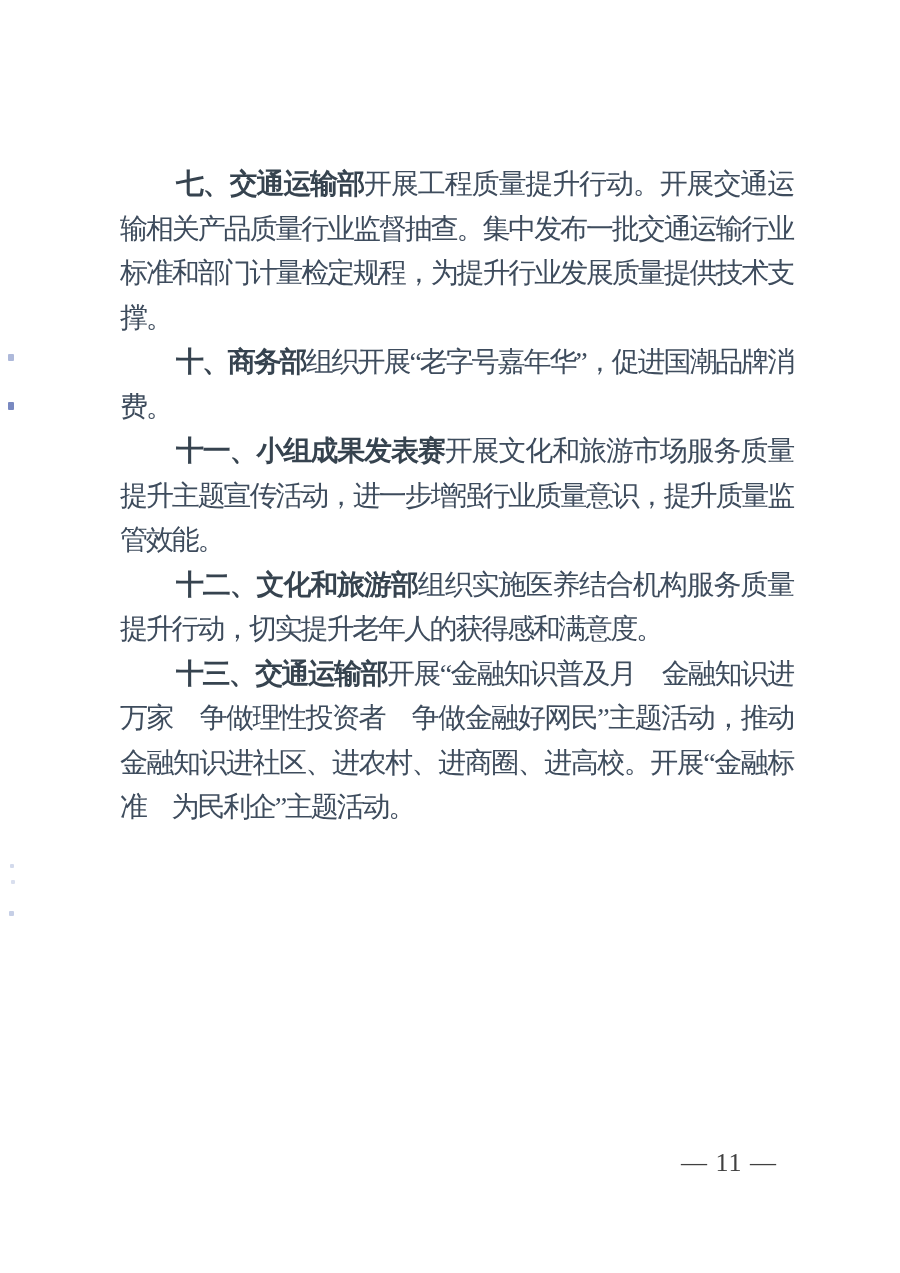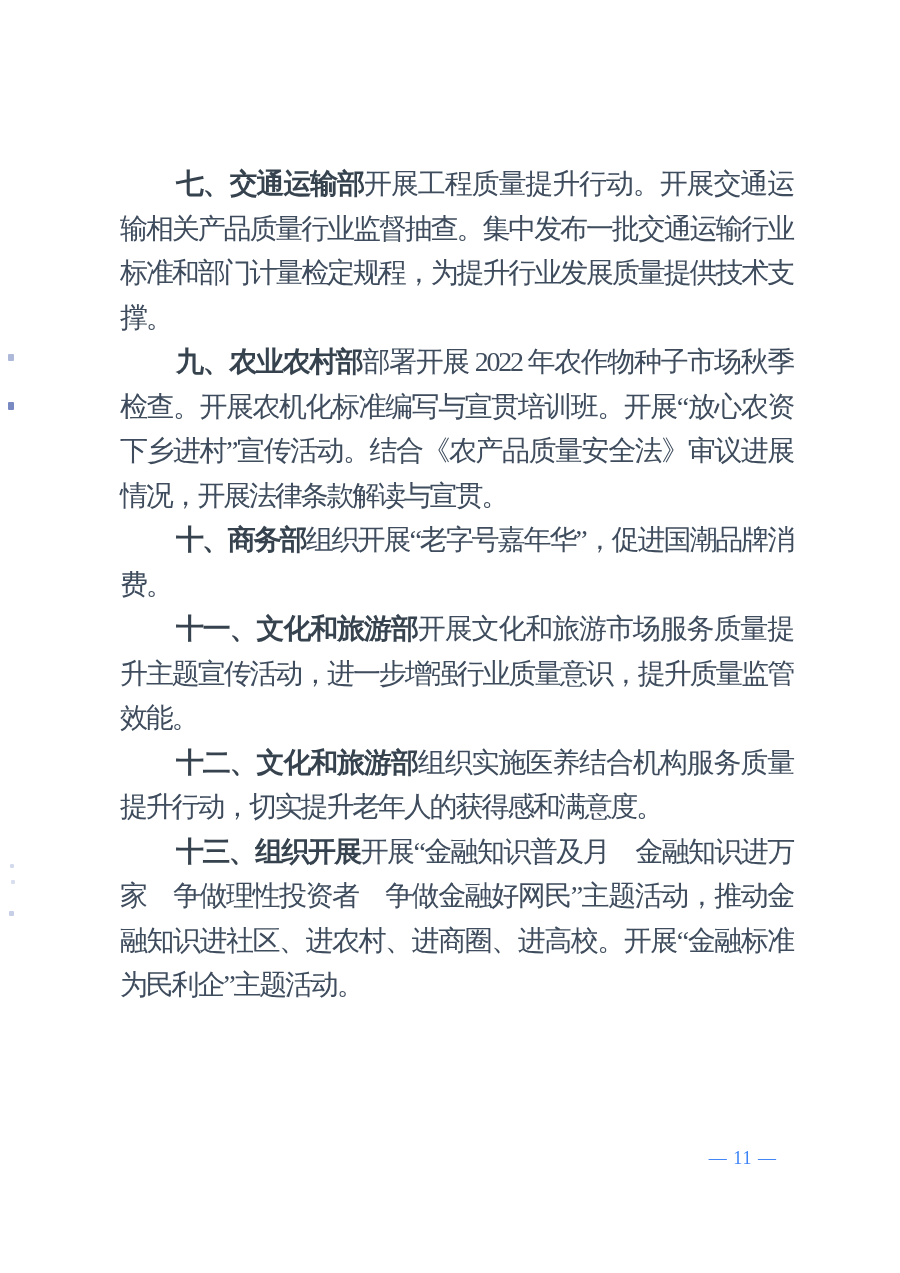--- a/index.html
+++ b/index.html
@@ -35,47 +35,46 @@
     font-weight: 700;
     color: #36434f;
   }
   .body-text {
     font-weight: 400;
   }
   .page-number {
     position: absolute;
     top: 1148px;
     right: 123px;
-    font-size: 18px;
+    font-size: 26px;
     letter-spacing: 1px;
-    color: #3b82f6;
+    color: #404040;
     font-family: "Liberation Serif", serif;
   }
   .speck {
     position: absolute;
     border-radius: 1px;
   }
   .speck-1 { left: 8px;  top: 354px; width: 6px; height: 7px; background: rgba(108,128,188,0.55); }
   .speck-2 { left: 8px;  top: 402px; width: 6px; height: 8px; background: rgba(88,108,178,0.80); }
   .speck-3 { left: 10px; top: 864px; width: 4px; height: 4px; background: rgba(130,150,200,0.35); }
   .speck-4 { left: 11px; top: 880px; width: 4px; height: 4px; background: rgba(130,150,200,0.30); }
   .speck-5 { left: 9px;  top: 911px; width: 5px; height: 5px; background: rgba(120,140,195,0.42); }
 </style>
 </head>
 <body>
 
 <div class="page">
 
   <div class="content">
     <p class="para"><b class="lead">七、交通运输部</b><span class="body-text">开展工程质量提升行动。开展交通运输相关产品质量行业监督抽查。集中发布一批交通运输行业标准和部门计量检定规程，为提升行业发展质量提供技术支撑。</span></p>
-    <p class="para"><b class="lead">九、农业农村部</b><span class="body-text">部署开展 2022 年农作物种子市场秋季检查。开展农机化标准编写与宣贯培训班。开展“放心农资下乡进村”宣传活动。结合《农产品质量安全法》审议进展情况，开展法律条款解读与宣贯。</span></p>
     <p class="para"><b class="lead">十、商务部</b><span class="body-text">组织开展“老字号嘉年华”，促进国潮品牌消费。</span></p>
-    <p class="para"><b class="lead">十一、文化和旅游部</b><span class="body-text">开展文化和旅游市场服务质量提升主题宣传活动，进一步增强行业质量意识，提升质量监管效能。</span></p>
+    <p class="para"><b class="lead">十一、小组成果发表赛</b><span class="body-text">开展文化和旅游市场服务质量提升主题宣传活动，进一步增强行业质量意识，提升质量监管效能。</span></p>
     <p class="para"><b class="lead">十二、文化和旅游部</b><span class="body-text">组织实施医养结合机构服务质量提升行动，切实提升老年人的获得感和满意度。</span></p>
-    <p class="para"><b class="lead">十三、组织开展</b><span class="body-text">开展“金融知识普及月　金融知识进万家　争做理性投资者　争做金融好网民”主题活动，推动金融知识进社区、进农村、进商圈、进高校。开展“金融标准　为民利企”主题活动。</span></p>
+    <p class="para"><b class="lead">十三、交通运输部</b><span class="body-text">开展“金融知识普及月　金融知识进万家　争做理性投资者　争做金融好网民”主题活动，推动金融知识进社区、进农村、进商圈、进高校。开展“金融标准　为民利企”主题活动。</span></p>
   </div>
 
   <div class="page-number">— 11 —</div>
 
   <div class="speck speck-1"></div>
   <div class="speck speck-2"></div>
   <div class="speck speck-3"></div>
   <div class="speck speck-4"></div>
   <div class="speck speck-5"></div>
 

